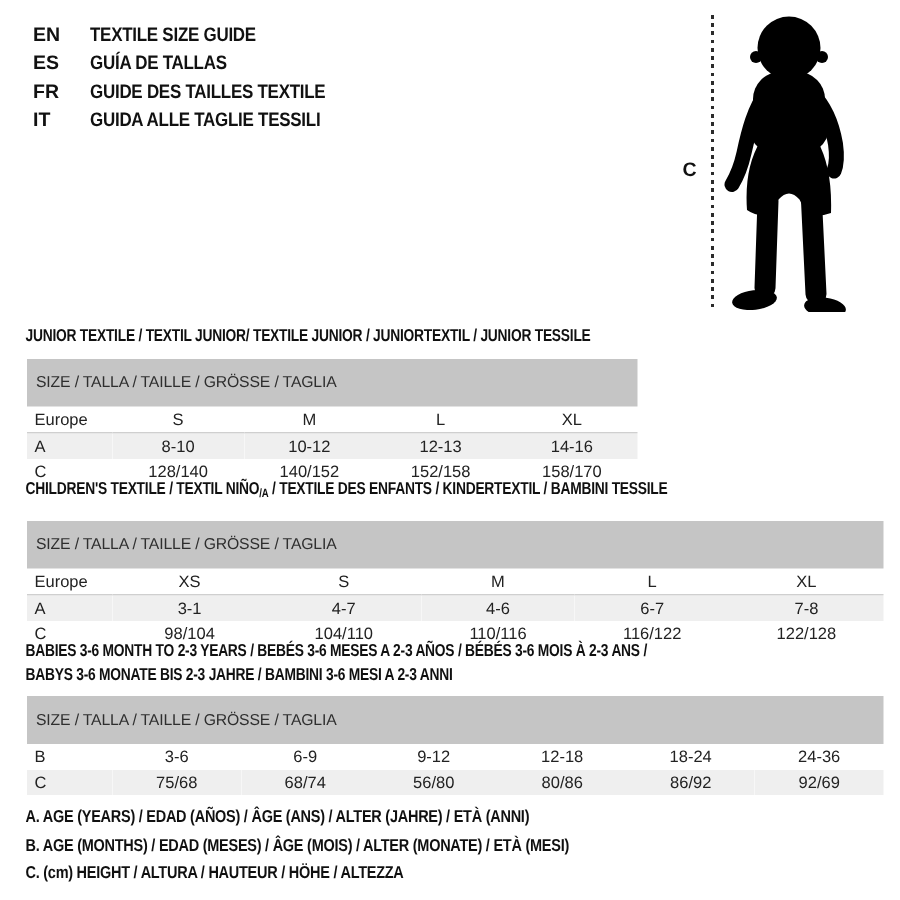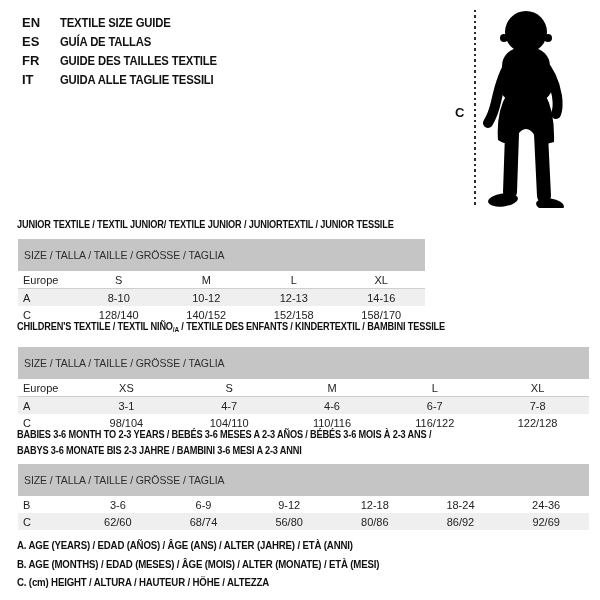--- a/index.html
+++ b/index.html
@@ -189,21 +189,21 @@
       <td class="rowlabel">B</td>
       <td>3-6</td>
       <td>6-9</td>
       <td>9-12</td>
       <td>12-18</td>
       <td>18-24</td>
       <td>24-36</td>
     </tr>
     <tr class="alt">
       <td class="rowlabel">C</td>
-      <td>62/60</td>
+      <td>75/68</td>
       <td>68/74</td>
       <td>56/80</td>
       <td>80/86</td>
       <td>86/92</td>
       <td>92/69</td>
     </tr>
   </tbody>
 </table>
 
 <div class="legend">

